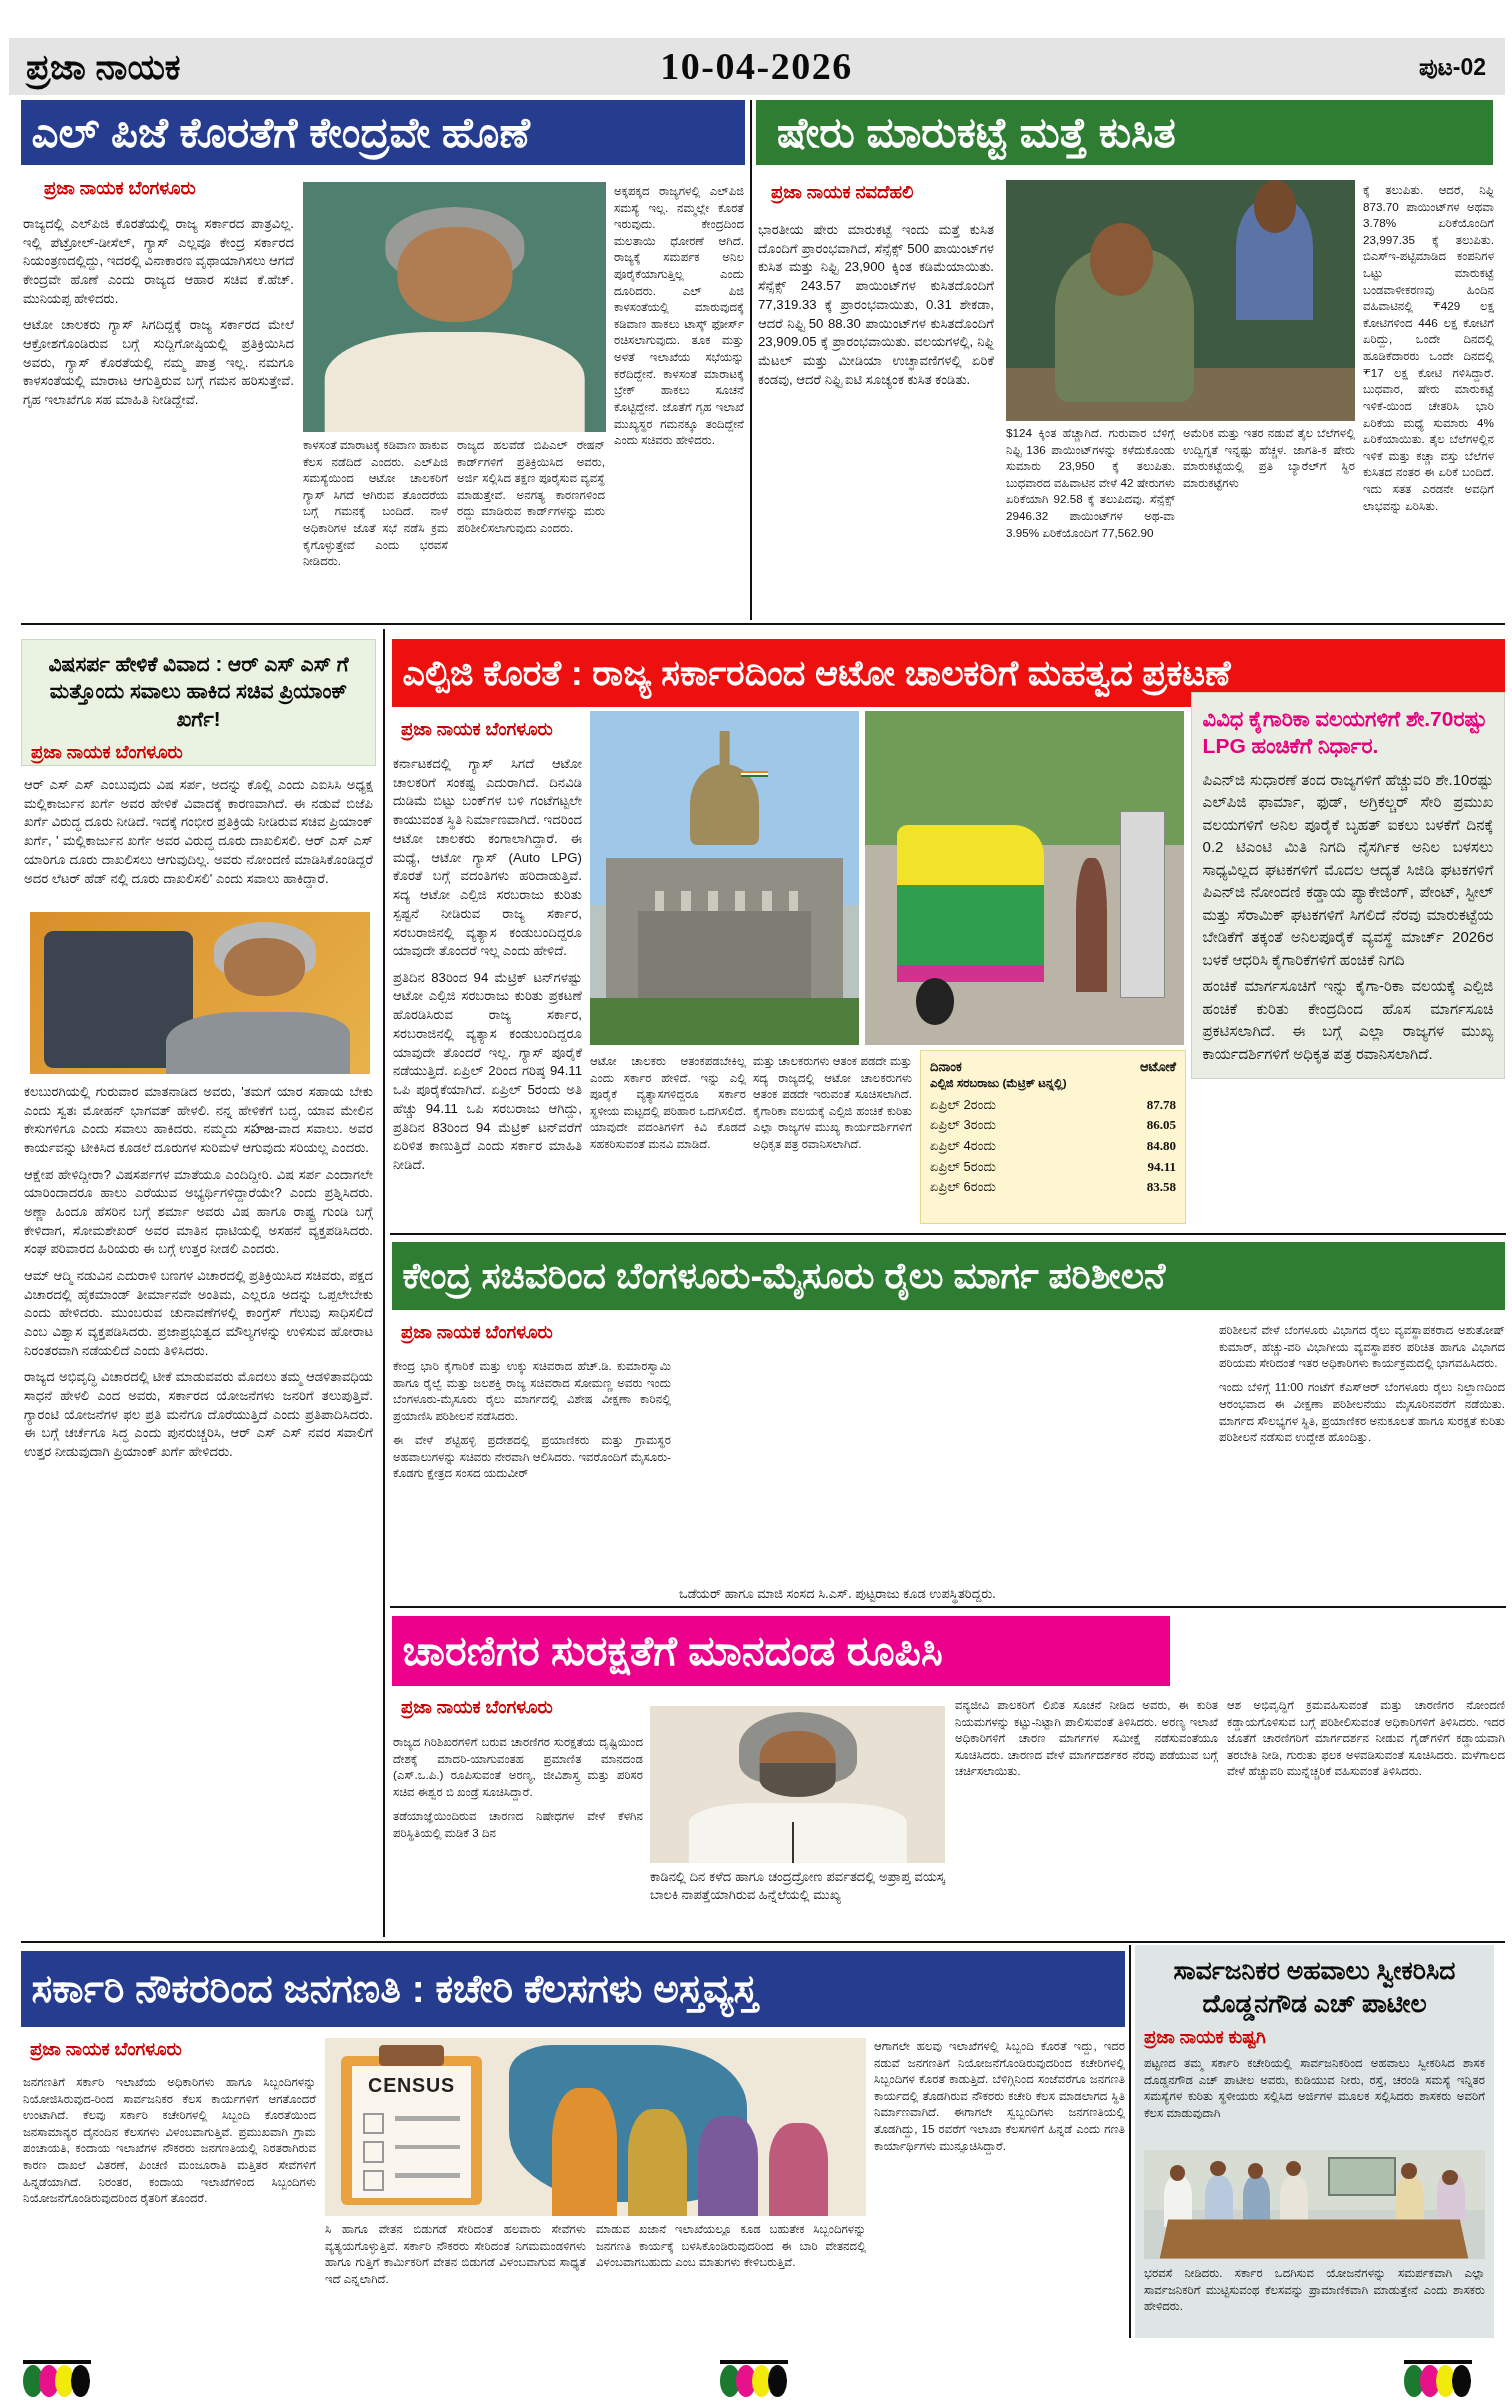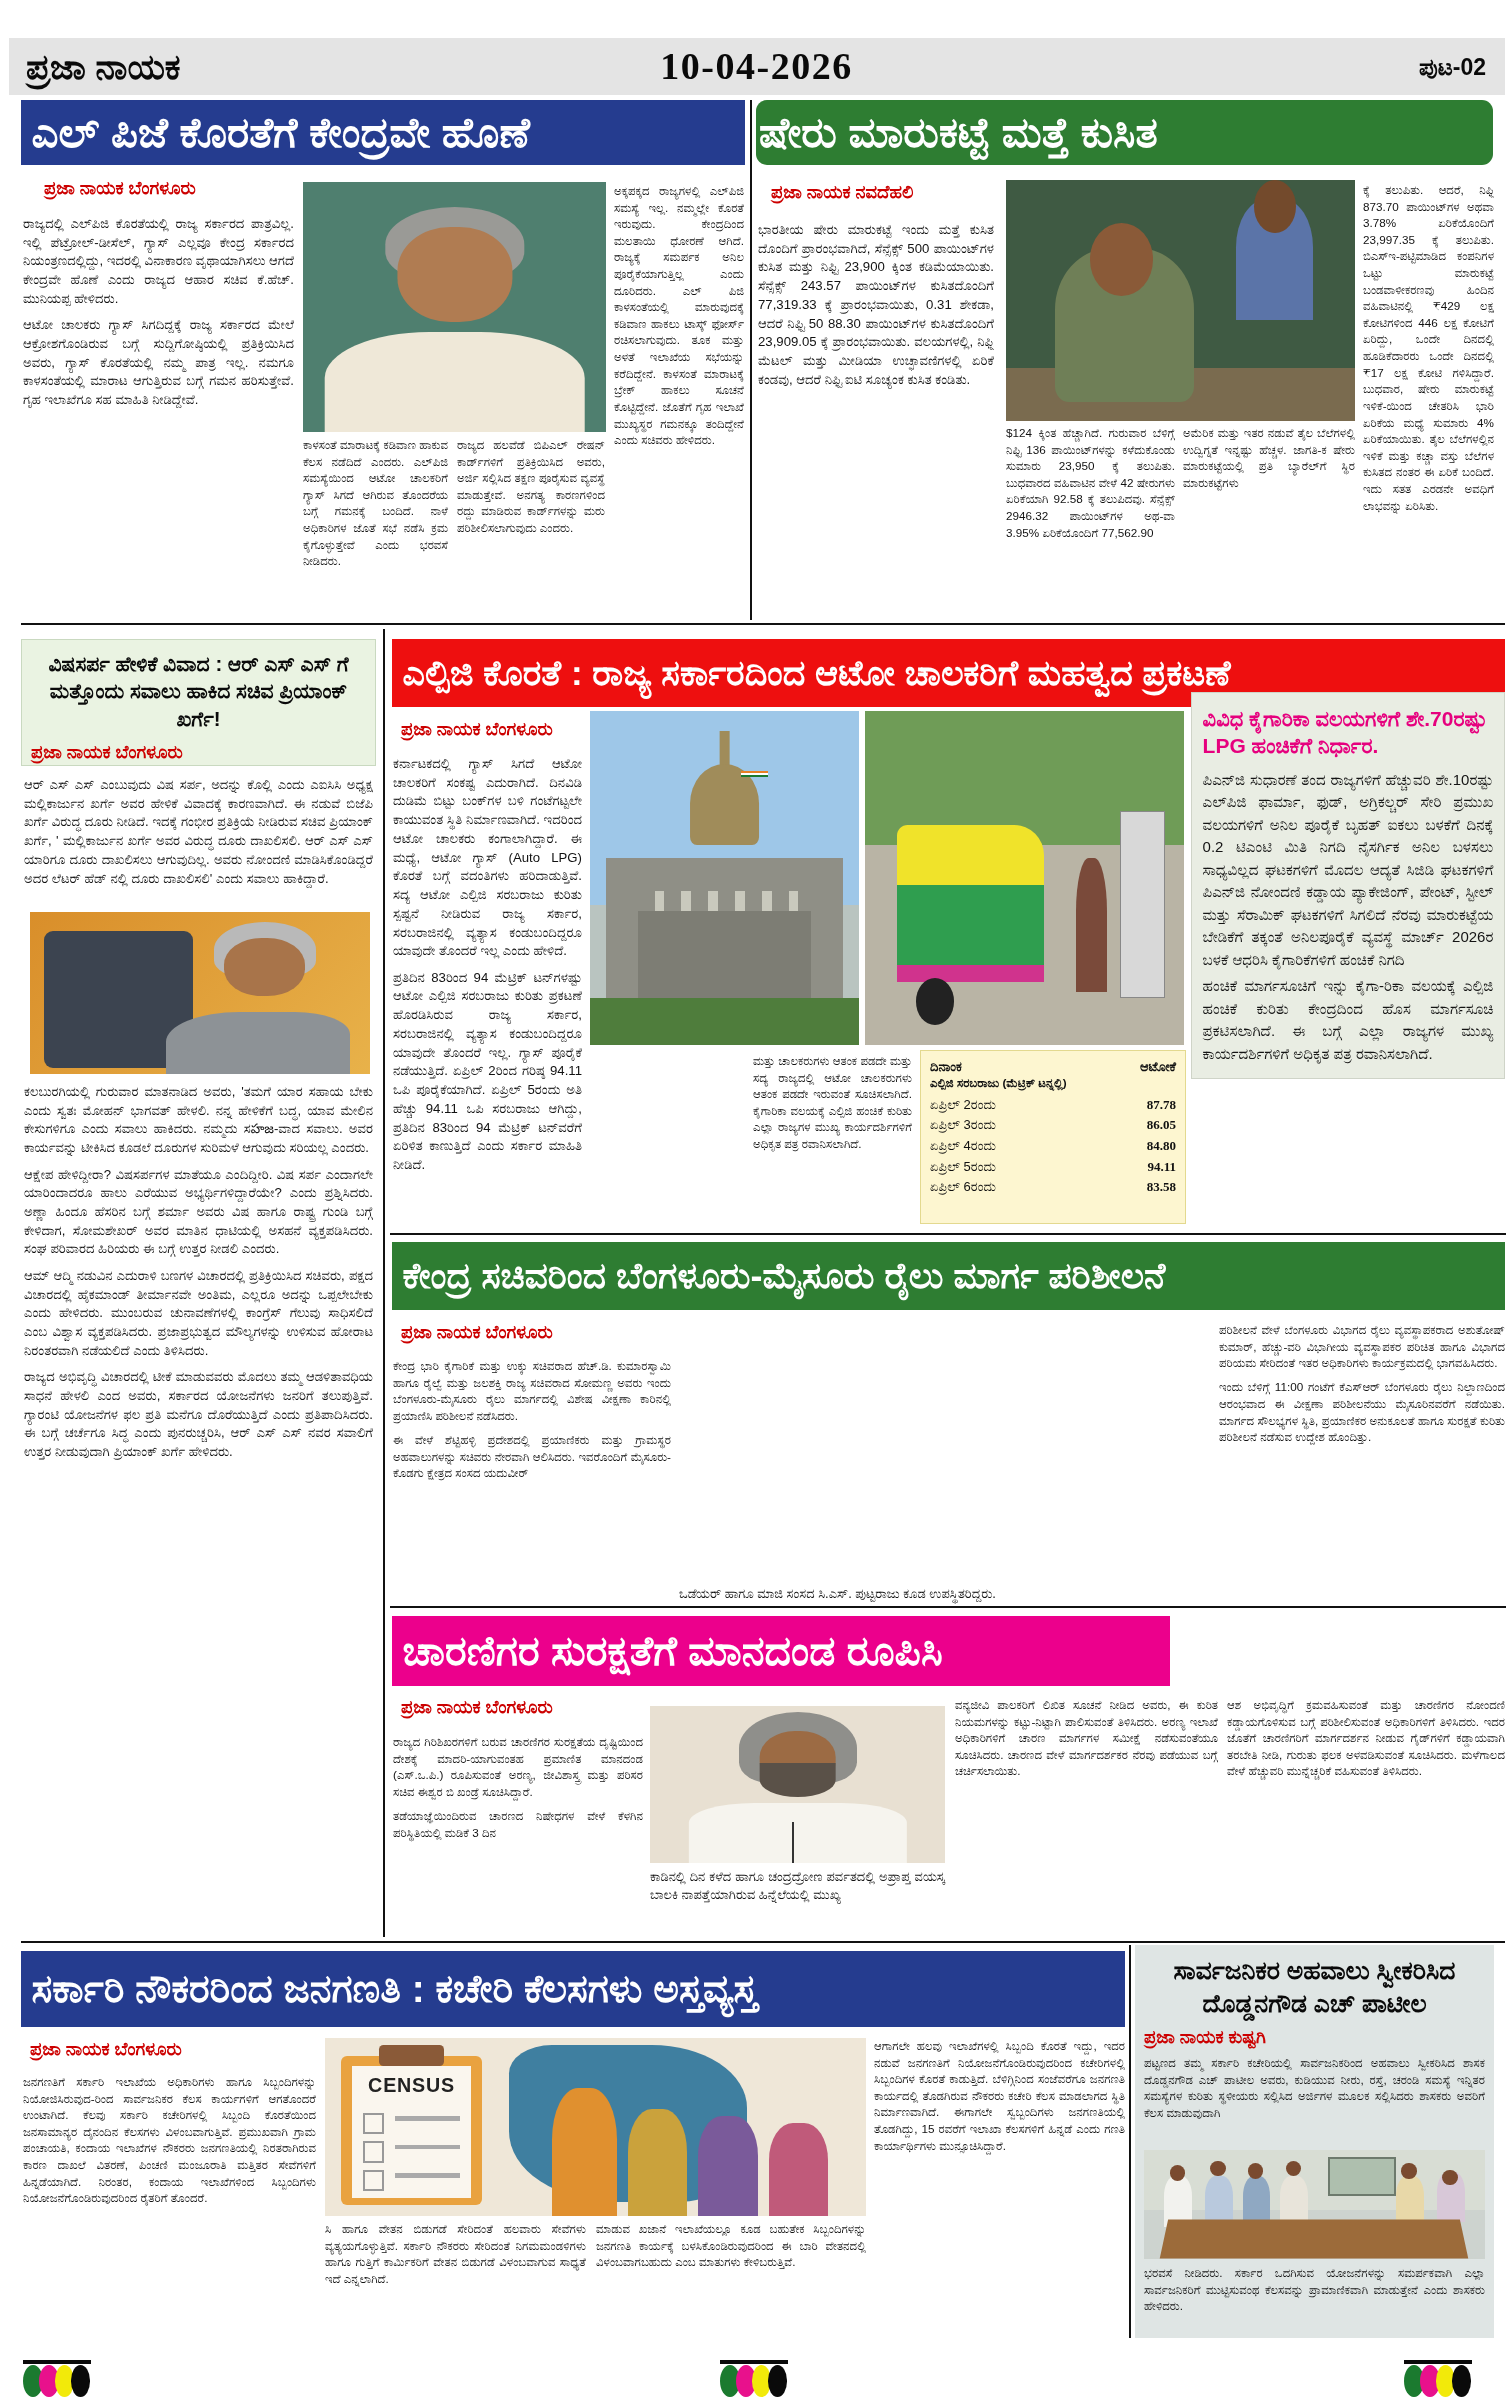--- a/index.html
+++ b/index.html
@@ -158,21 +158,21 @@
   <div class="abs bodytx sm" style="left:303px; top:437px; width:145px; height:177px;">
     <p>ಕಾಳಸಂತೆ ಮಾರಾಟಕ್ಕೆ ಕಡಿವಾಣ ಹಾಕುವ ಕೆಲಸ ನಡೆದಿದೆ ಎಂದರು. ಎಲ್‌ಪಿಜಿ ಸಮಸ್ಯೆಯಿಂದ ಆಟೋ ಚಾಲಕರಿಗೆ ಗ್ಯಾಸ್ ಸಿಗದೆ ಆಗಿರುವ ತೊಂದರೆಯ ಬಗ್ಗೆ ಗಮನಕ್ಕೆ ಬಂದಿದೆ. ನಾಳೆ ಅಧಿಕಾರಿಗಳ ಜೊತೆ ಸಭೆ ನಡೆಸಿ ಕ್ರಮ ಕೈಗೊಳ್ಳುತ್ತೇವೆ ಎಂದು ಭರವಸೆ ನೀಡಿದರು.</p>
   </div>
   <div class="abs bodytx sm" style="left:457px; top:437px; width:148px; height:177px;">
     <p>ರಾಜ್ಯದ ಹಲವೆಡೆ ಬಿಪಿಎಲ್ ರೇಷನ್ ಕಾರ್ಡ್‌ಗಳಿಗೆ ಪ್ರತಿಕ್ರಿಯಿಸಿದ ಅವರು, ಅರ್ಜಿ ಸಲ್ಲಿಸಿದ ತಕ್ಷಣ ಪೂರೈಸುವ ವ್ಯವಸ್ಥೆ ಮಾಡುತ್ತೇವೆ. ಅನಗತ್ಯ ಕಾರಣಗಳಿಂದ ರದ್ದು ಮಾಡಿರುವ ಕಾರ್ಡ್‌ಗಳನ್ನು ಮರು ಪರಿಶೀಲಿಸಲಾಗುವುದು ಎಂದರು.</p>
   </div>
   <div class="abs bodytx sm" style="left:614px; top:183px; width:130px; height:431px;">
     <p>ಅಕ್ಕಪಕ್ಕದ ರಾಜ್ಯಗಳಲ್ಲಿ ಎಲ್‌ಪಿಜಿ ಸಮಸ್ಯೆ ಇಲ್ಲ. ನಮ್ಮಲ್ಲೇ ಕೊರತೆ ಇರುವುದು. ಕೇಂದ್ರದಿಂದ ಮಲತಾಯಿ ಧೋರಣೆ ಆಗಿದೆ. ರಾಜ್ಯಕ್ಕೆ ಸಮರ್ಪಕ ಅನಿಲ ಪೂರೈಕೆಯಾಗುತ್ತಿಲ್ಲ ಎಂದು ದೂರಿದರು. ಎಲ್ ಪಿಜಿ ಕಾಳಸಂತೆಯಲ್ಲಿ ಮಾರುವುದಕ್ಕೆ ಕಡಿವಾಣ ಹಾಕಲು ಟಾಸ್ಕ್ ಫೋರ್ಸ್ ರಚಿಸಲಾಗುವುದು. ತೂಕ ಮತ್ತು ಅಳತೆ ಇಲಾಖೆಯ ಸಭೆಯನ್ನು ಕರೆದಿದ್ದೇನೆ. ಕಾಳಸಂತೆ ಮಾರಾಟಕ್ಕೆ ಬ್ರೇಕ್ ಹಾಕಲು ಸೂಚನೆ ಕೊಟ್ಟಿದ್ದೇನೆ. ಜೊತೆಗೆ ಗೃಹ ಇಲಾಖೆ ಮುಖ್ಯಸ್ಥರ ಗಮನಕ್ಕೂ ತಂದಿದ್ದೇನೆ ಎಂದು ಸಚಿವರು ಹೇಳಿದರು.</p>
   </div>
 
-  <div class="abs hl hl-green" style="left:756px; top:100px; width:737px; height:65px; font-size:42px; padding-left:3px;border-radius:11px;">ಷೇರು ಮಾರುಕಟ್ಟೆ ಮತ್ತೆ ಕುಸಿತ</div>
+  <div class="abs hl hl-green" style="left:756px; top:100px; width:737px; height:65px; font-size:42px; padding-left:21px;">ಷೇರು ಮಾರುಕಟ್ಟೆ ಮತ್ತೆ ಕುಸಿತ</div>
   <div class="abs byline" style="left:771px; top:182px;">ಪ್ರಜಾ ನಾಯಕ ನವದೆಹಲಿ</div>
   <div class="abs bodytx" style="left:758px; top:221px; width:236px; height:395px;">
     <p>ಭಾರತೀಯ ಷೇರು ಮಾರುಕಟ್ಟೆ ಇಂದು ಮತ್ತೆ ಕುಸಿತ ದೊಂದಿಗೆ ಪ್ರಾರಂಭವಾಗಿದೆ, ಸೆನ್ಸೆಕ್ಸ್ 500 ಪಾಯಿಂಟ್‌ಗಳ ಕುಸಿತ ಮತ್ತು ನಿಫ್ಟಿ 23,900 ಕ್ಕಿಂತ ಕಡಿಮೆಯಾಯಿತು. ಸೆನ್ಸೆಕ್ಸ್ 243.57 ಪಾಯಿಂಟ್‌ಗಳ ಕುಸಿತದೊಂದಿಗೆ 77,319.33 ಕ್ಕೆ ಪ್ರಾರಂಭವಾಯಿತು, 0.31 ಶೇಕಡಾ, ಆದರೆ ನಿಫ್ಟಿ 50 88.30 ಪಾಯಿಂಟ್‌ಗಳ ಕುಸಿತದೊಂದಿಗೆ 23,909.05 ಕ್ಕೆ ಪ್ರಾರಂಭವಾಯಿತು. ವಲಯಗಳಲ್ಲಿ, ನಿಫ್ಟಿ ಮೆಟಲ್ ಮತ್ತು ಮೀಡಿಯಾ ಉಚ್ಛಾವಣಿಗಳಲ್ಲಿ ಏರಿಕೆ ಕಂಡವು, ಆದರೆ ನಿಫ್ಟಿ ಐಟಿ ಸೂಚ್ಯಂಕ ಕುಸಿತ ಕಂಡಿತು.</p>
   </div>
   <div class="photo ph-stock" style="left:1006px; top:180px; width:349px; height:241px;">
     <div class="desk"></div>
       <div class="man"></div>
       <div class="head"></div>
       <div class="p2"></div>
       <div class="h2"></div>
@@ -226,20 +226,23 @@
       <div class="col" style="left:74%;"></div>
     <div class="steps"></div>
   </div>
   <div class="photo ph-auto" style="left:865px; top:711px; width:319px; height:334px;">
     <div class="canopy"></div>
       <div class="body"></div>
       <div class="stripe"></div>
       <div class="wheel"></div>
       <div class="pump"></div>
       <div class="person"></div>
+  </div>
+  <div class="abs bodytx sm" style="left:590px; top:1053px; width:156px; height:171px;">
+    <p>ಆಟೋ ಚಾಲಕರು ಆತಂಕಪಡಬೇಕಿಲ್ಲ ಎಂದು ಸರ್ಕಾರ ಹೇಳಿದೆ. ಇನ್ನು ಎಲ್ಲಿ ಪೂರೈಕೆ ವ್ಯತ್ಯಾಸಗಳಿದ್ದರೂ ಸರ್ಕಾರ ಸ್ಥಳೀಯ ಮಟ್ಟದಲ್ಲಿ ಪರಿಹಾರ ಒದಗಿಸಲಿದೆ. ಯಾವುದೇ ವದಂತಿಗಳಿಗೆ ಕಿವಿ ಕೊಡದೆ ಸಹಕರಿಸುವಂತೆ ಮನವಿ ಮಾಡಿದೆ.</p>
   </div>
   <div class="abs bodytx sm" style="left:753px; top:1053px; width:159px; height:171px;">
     <p>ಮತ್ತು ಚಾಲಕರುಗಳು ಆತಂಕ ಪಡದೇ ಮತ್ತು ಸದ್ಯ ರಾಜ್ಯದಲ್ಲಿ ಆಟೋ ಚಾಲಕರುಗಳು ಆತಂಕ ಪಡದೇ ಇರುವಂತೆ ಸೂಚಿಸಲಾಗಿದೆ. ಕೈಗಾರಿಕಾ ವಲಯಕ್ಕೆ ಎಲ್ಪಿಜಿ ಹಂಚಿಕೆ ಕುರಿತು ಎಲ್ಲಾ ರಾಜ್ಯಗಳ ಮುಖ್ಯ ಕಾರ್ಯದರ್ಶಿಗಳಿಗೆ ಅಧಿಕೃತ ಪತ್ರ ರವಾನಿಸಲಾಗಿದೆ.</p>
   </div>
   <div class="abs lpg-table" style="left:920px; top:1050px; width:266px; height:174px;">
     <div class="thead">
       <span>ದಿನಾಂಕ</span>
       <span>ಆಟೋಕೆ</span>
     </div>
     <div class="subhead">ಎಲ್ಪಿಜಿ ಸರಬರಾಜು (ಮೆಟ್ರಿಕ್ ಟನ್ನಲ್ಲಿ)</div>

